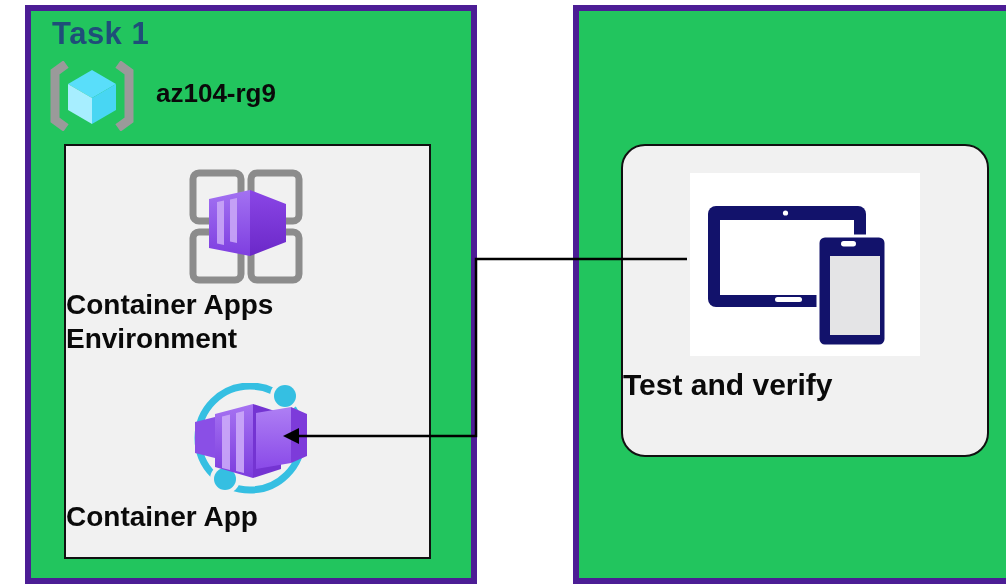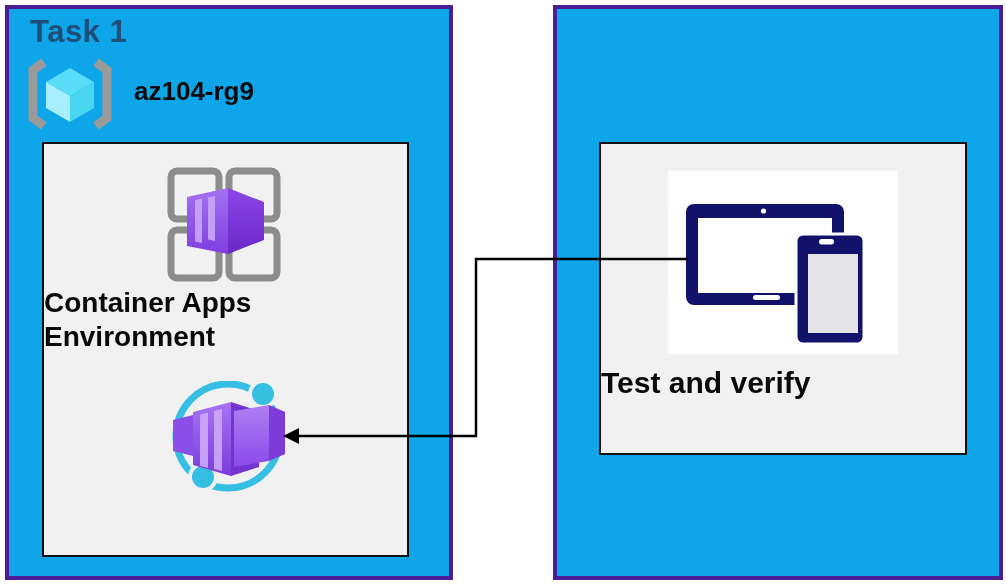--- a/index.html
+++ b/index.html
@@ -1,29 +1,29 @@
 <!DOCTYPE html>
 <html><head>
 <meta charset="utf-8">
 <style>
   html,body{margin:0;padding:0;}
   body{
     width:1006px;height:584px;position:relative;background:#ffffff;
     font-family:"Liberation Sans",sans-serif;overflow:hidden;
   }
-  .task-box{position:absolute;border:4px solid #4c1d95;background:#0ea5e9;}
+  .task-box{position:absolute;border:6px solid #4c1d95;background:#22c55e;margin-left:20px;}
   #task1-box{left:5px;top:5px;width:440px;height:567px;}
   #task2-box{left:553px;top:5px;width:442px;height:567px;}
   .task-title{
     position:absolute;left:21px;top:5px;font-size:31px;font-weight:bold;
     color:#1F4E79;letter-spacing:0.5px;
   }
   .inner-panel{position:absolute;background:#F1F1F1;border:2px solid #111;}
   #task1-panel{left:33px;top:133px;width:363px;height:411px;}
-  #task2-panel{left:42px;top:133px;width:364px;height:309px;}
+  #task2-panel{left:42px;top:133px;width:364px;height:309px;border-radius:24px;}
   .rg-row-icon{position:absolute;left:17px;top:50px;width:88px;height:70px;}
   .rg-name{
     position:absolute;left:125px;top:67px;font-size:26px;font-weight:bold;color:#0a0a0a;
   }
   .env-icon{position:absolute;left:121px;top:20px;width:120px;height:120px;}
   .node-label{
     position:absolute;left:0;width:100%;
     font-size:28px;font-weight:bold;color:#0a0a0a;line-height:34px;
   }
   #env-label{top:142px;}
@@ -97,20 +97,21 @@
       <circle cx="35" cy="96" r="15" fill="#F1F1F1"></circle>
       <circle cx="35" cy="96" r="11" fill="#35BFE2"></circle>
       <polygon points="5,39 25,34 25,75 5,70" fill="#8A4FE6"></polygon>
       <polygon points="63,21 91,30 91,86 63,95" fill="#7434D2"></polygon>
       <polygon points="25,31 63,21 63,95 25,84" fill="url(#appFront)"></polygon>
       <polygon points="32,33.5 40,31.5 40,87 32,85" fill="#CBA9F8" opacity="0.9"></polygon>
       <polygon points="46,30 54,28 54,90 46,88" fill="#CBA9F8" opacity="0.9"></polygon>
       <polygon points="101,24 117,31 117,73 101,80" fill="#7D3BDA"></polygon>
       <polygon points="66,30 101,24 101,80 66,86" fill="url(#appSide)"></polygon>
     </svg>
+    <div class="node-label" id="app-label">Container App</div>
   </div>
 </div>
 
 <div class="task-box" id="task2-box">
 
   <div class="inner-panel" id="task2-panel">
     <div class="device-card">
       <svg viewBox="0 0 230 183">
 
         <rect x="18" y="33" width="158" height="101" rx="8" fill="#12126B"></rect>

